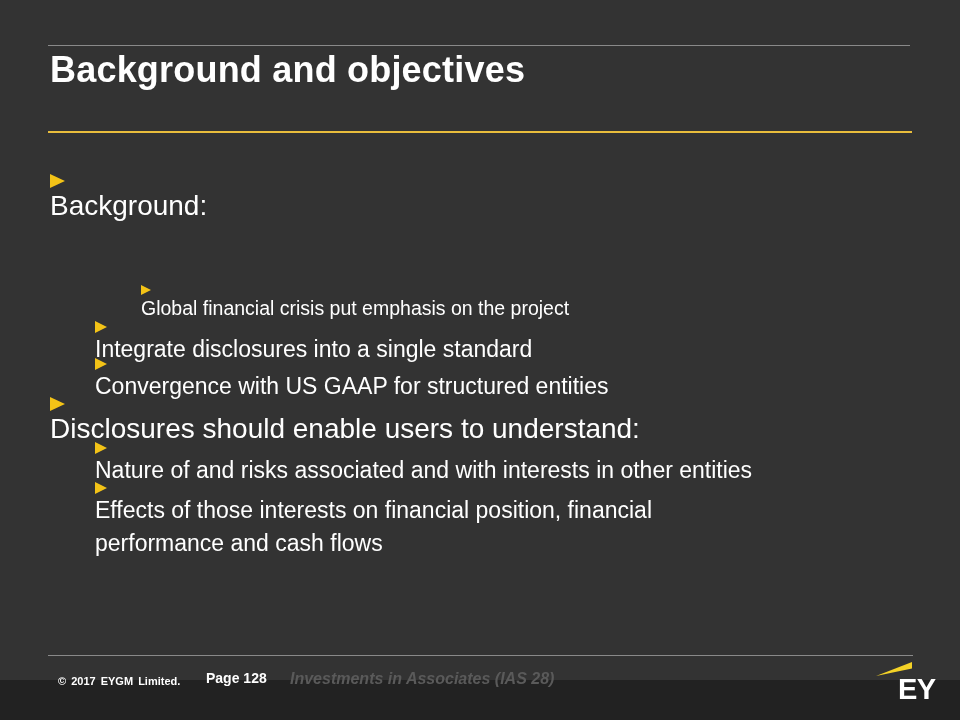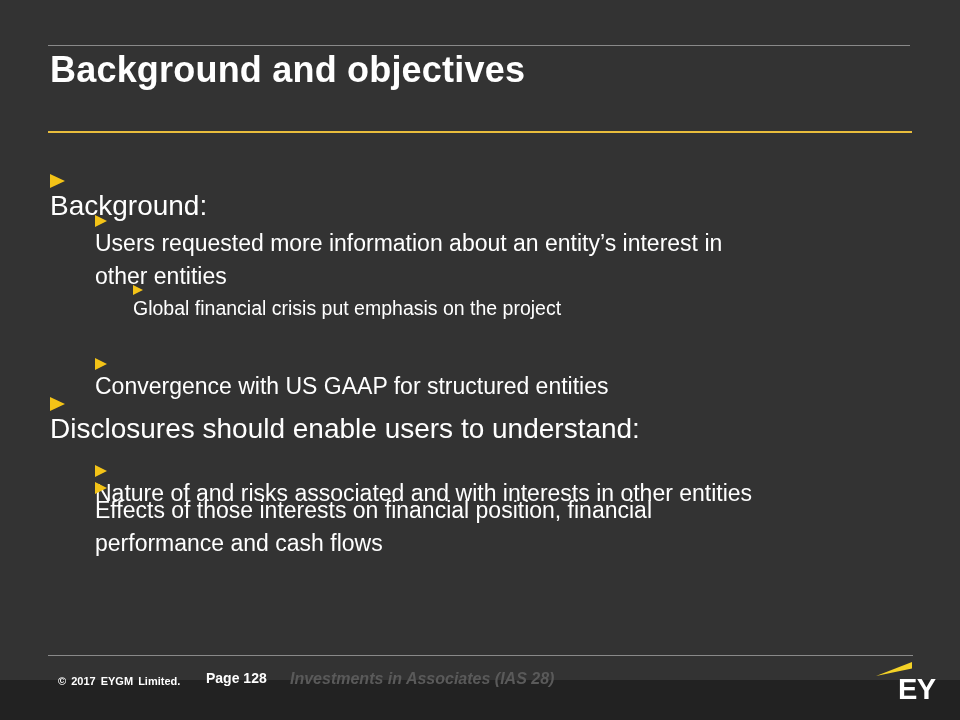--- a/index.html
+++ b/index.html
@@ -55,30 +55,30 @@
   .txt {
     white-space: pre-line;
     color: #ffffff;
   }
   .lvl1 { left: 50px; }
   .lvl1 .tri { border-width: 7px 0 7px 15px; margin-top: 10px; margin-right: 23px; }
   .lvl1 .txt { font-size: 28px; line-height: 36px; }
   .lvl2 { left: 95px; }
   .lvl2 .tri { border-width: 6px 0 6px 12px; margin-top: 10px; margin-right: 15px; }
   .lvl2 .txt { font-size: 23px; line-height: 33px; }
-  .lvl3 { left: 133px; }
+  .lvl3 { left: 141px; }
   .lvl3 .tri { border-width: 5px 0 5px 10px; margin-top: 8px; margin-right: 23px; }
   .lvl3 .txt { font-size: 19.5px; line-height: 26px; }
   .i0 { top: 164px; }
   .i1 { top: 205px; }
   .i2 { top: 277px; }
   .i3 { top: 311px; }
   .i4 { top: 348px; }
   .i5 { top: 387px; }
-  .i6 { top: 432px; margin-top: 23px; }
+  .i6 { top: 432px; }
   .i7 { top: 472px; }
   .footer-rule {
     position: absolute;
     left: 48px; top: 655px;
     width: 865px; height: 1px;
     background: var(--divider, #8a8a8a);
   }
   .copyright {
     position: absolute;
     left: 50px; top: 675px;
@@ -134,28 +134,27 @@
   <div class="top-rule"></div>
 
   <h1 class="title">Background and objectives</h1>
 
   <div class="title-rule"></div>
 
   <div class="item lvl1 i0">
     <span class="tri"></span>
     <span class="txt">Background:</span>
   </div>
-  <div class="item lvl2 i1">
-    <span class="tri"></span>
-    <span class="txt">Users requested more information about an entity’s interest in
-other entities</span>
-  </div>
   <div class="item lvl3 i2">
     <span class="tri"></span>
     <span class="txt">Global financial crisis put emphasis on the project</span>
+  </div>
+  <div class="item lvl2 i3">
+    <span class="tri"></span>
+    <span class="txt">Integrate disclosures into a single standard</span>
   </div>
   <div class="item lvl2 i4">
     <span class="tri"></span>
     <span class="txt">Convergence with US GAAP for structured entities</span>
   </div>
   <div class="item lvl1 i5">
     <span class="tri"></span>
     <span class="txt">Disclosures should enable users to understand:</span>
   </div>
   <div class="item lvl2 i6">

